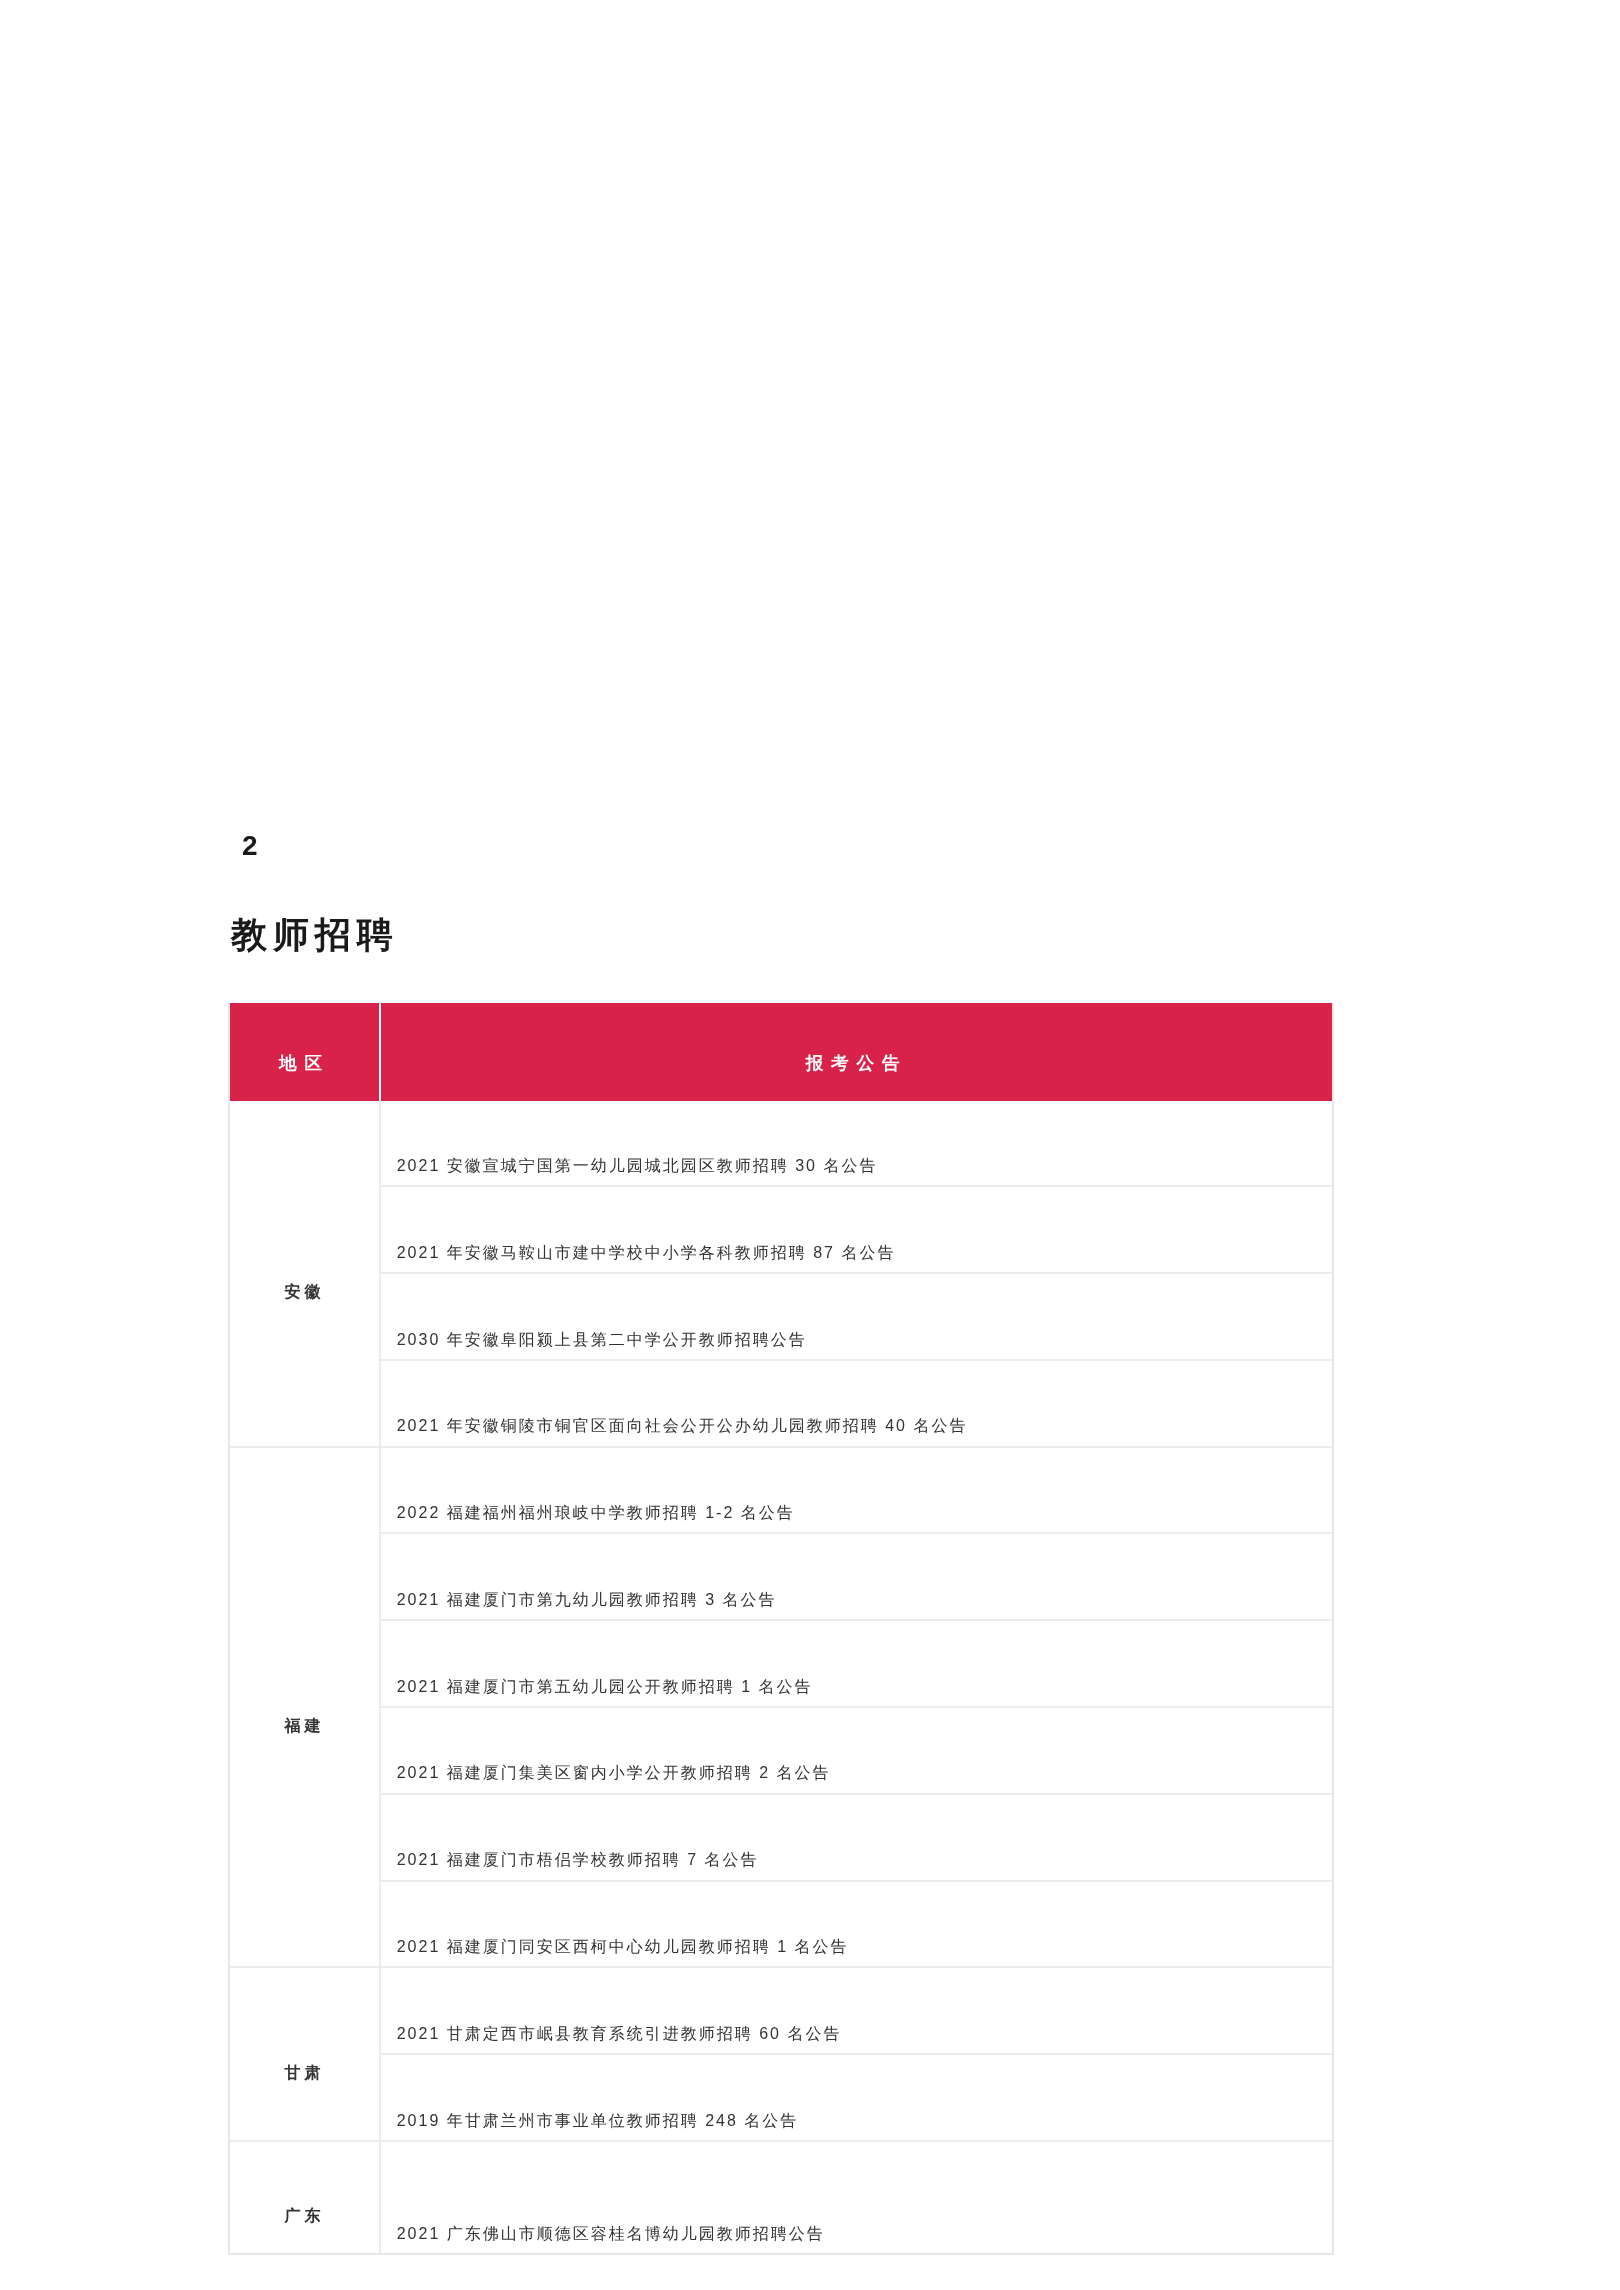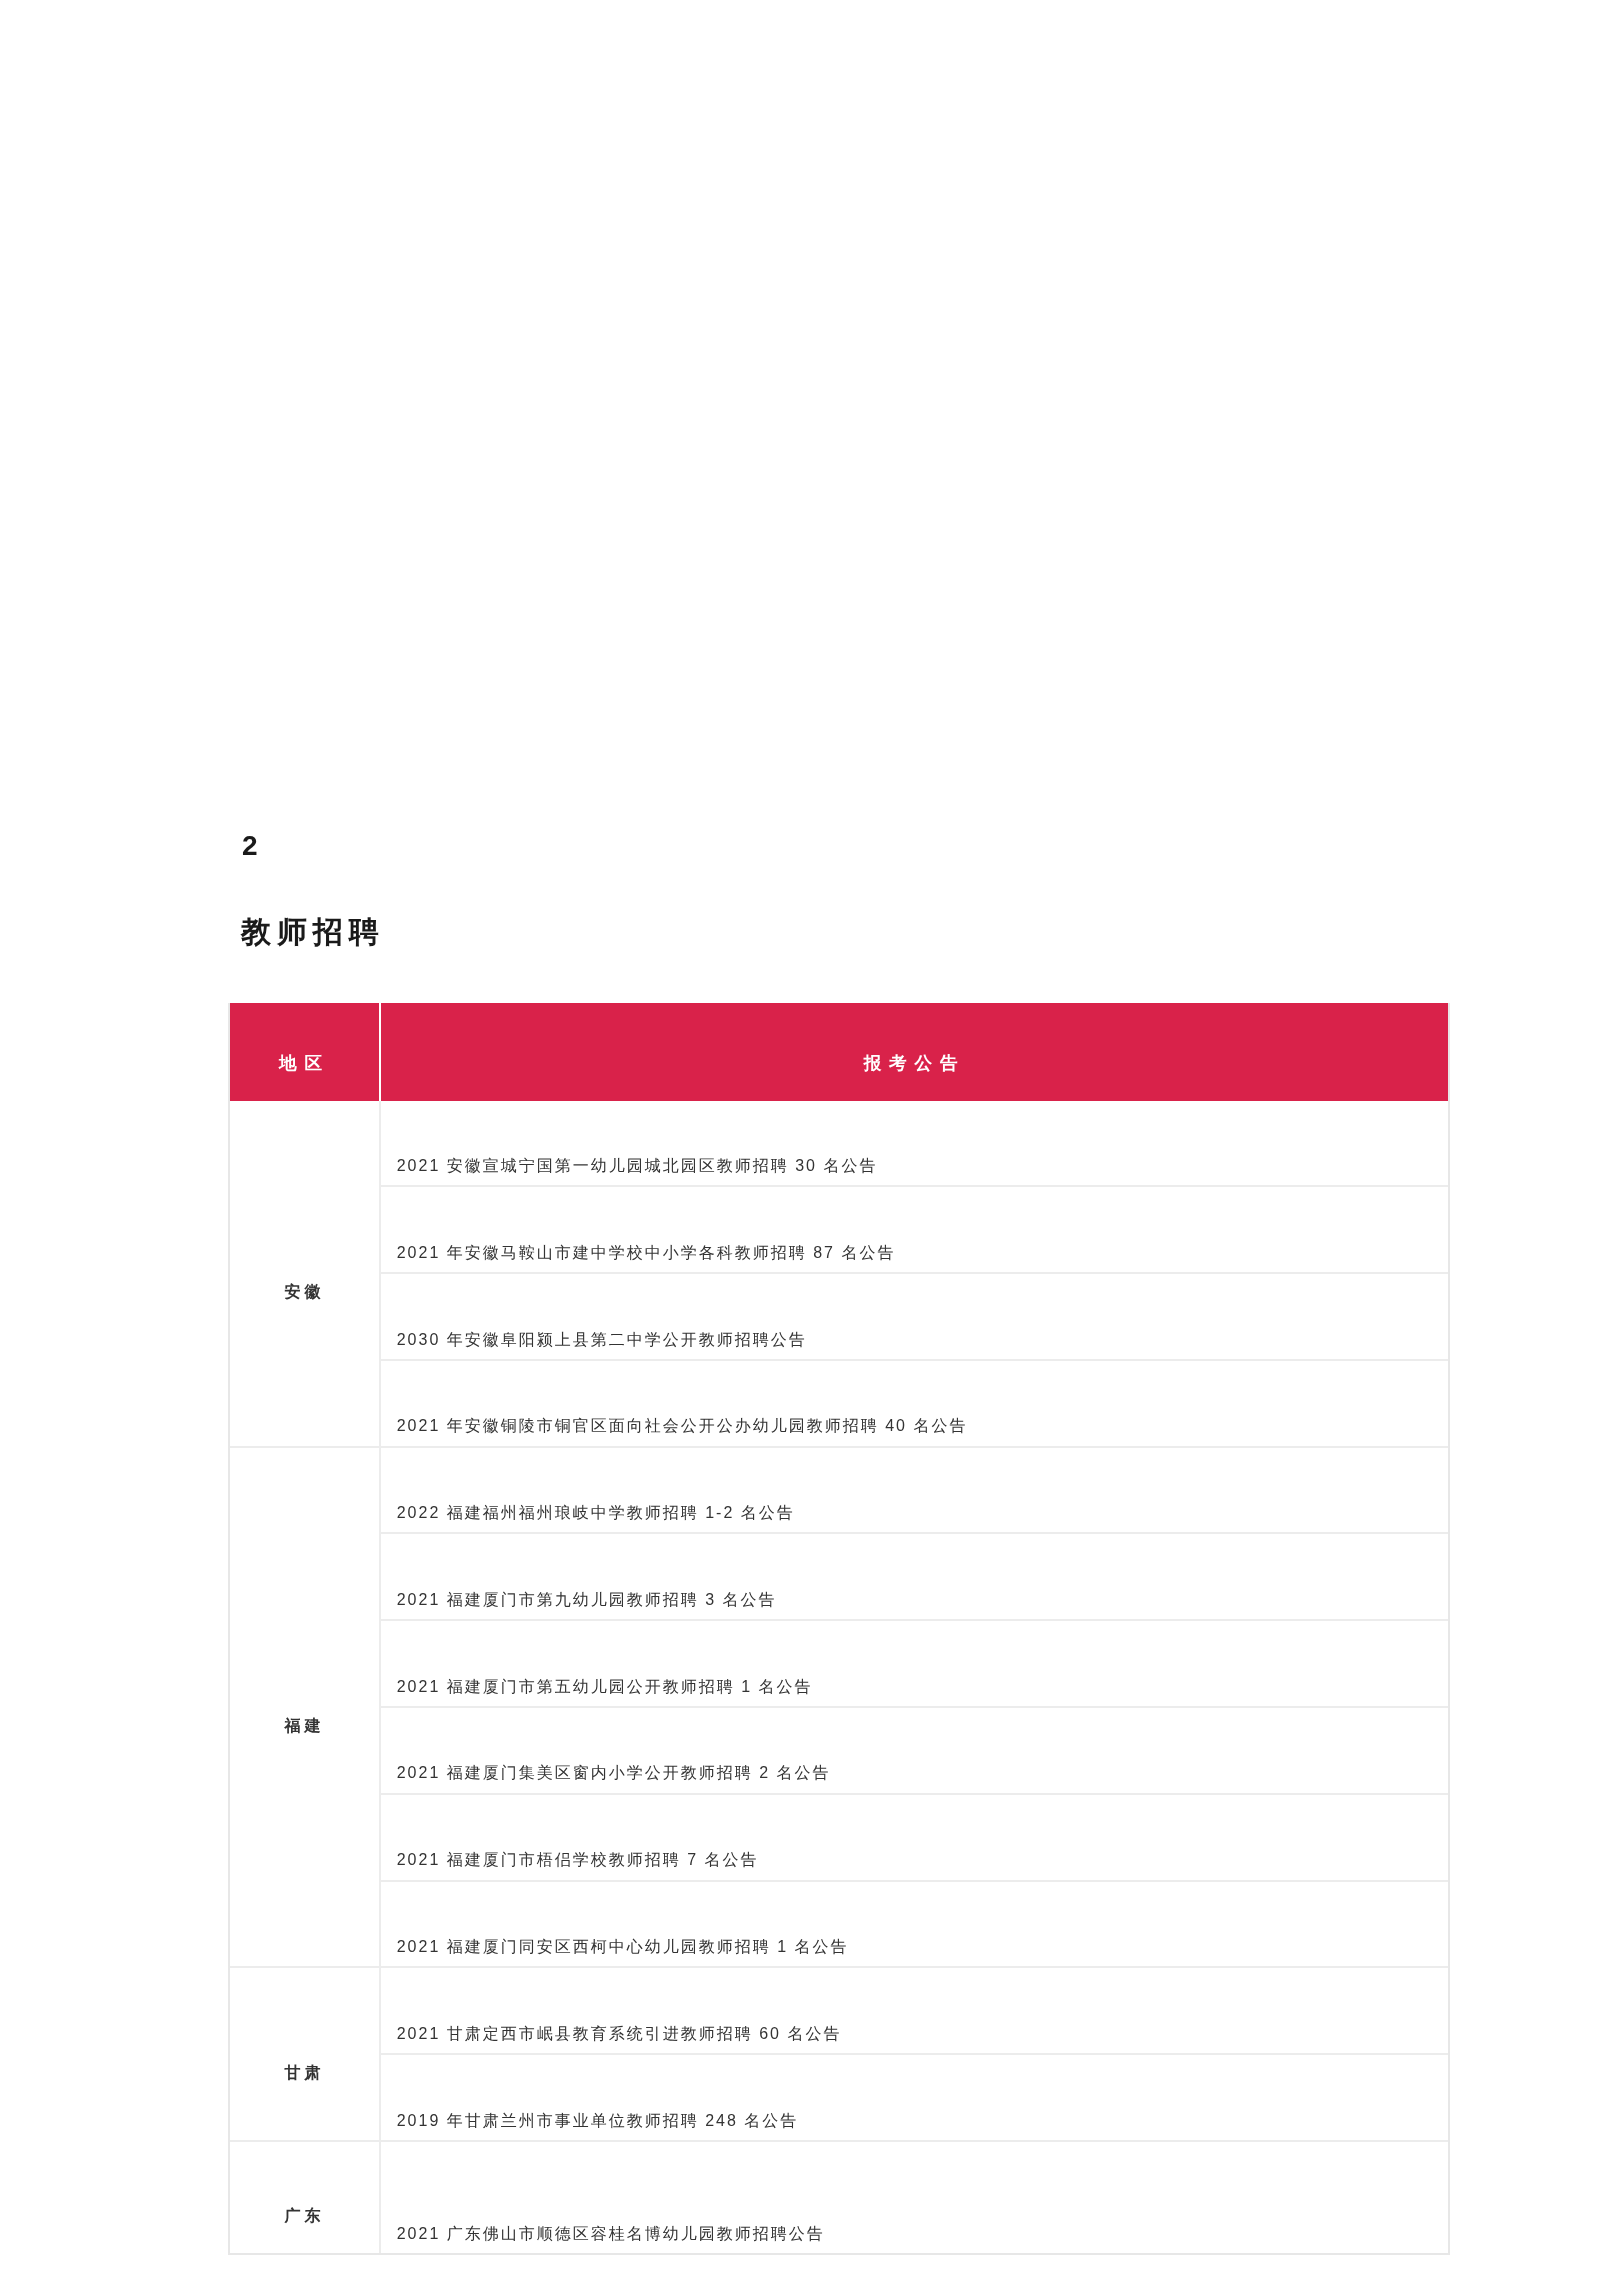--- a/index.html
+++ b/index.html
@@ -19,34 +19,34 @@
     position: absolute;
     left: 242px;
     top: 832px;
     font-size: 28px;
     font-weight: bold;
     color: var(--heading-text, #1a1a1a);
     line-height: 1;
   }
   .section-title {
     position: absolute;
-    left: 241px;
+    left: 231px;
     top: 917px;
-    font-size: 30px;
+    font-size: 36px;
     font-weight: bold;
     letter-spacing: 5.9px;
     color: var(--heading-text, #1a1a1a);
     line-height: 1;
     white-space: nowrap;
   }
   .table-wrap {
     position: absolute;
     left: 228px;
     top: 1003px;
-    width: 1222px;
+    width: 1106px;
     box-sizing: border-box;
     border-left: 2px solid var(--outer-border, #e7e7e7);
     border-right: 2px solid var(--outer-border, #e7e7e7);
     border-bottom: 2px solid var(--outer-border, #e7e7e7);
   }
   table.recruitment {
     width: 100%;
     border-collapse: collapse;
     table-layout: fixed;
   }

